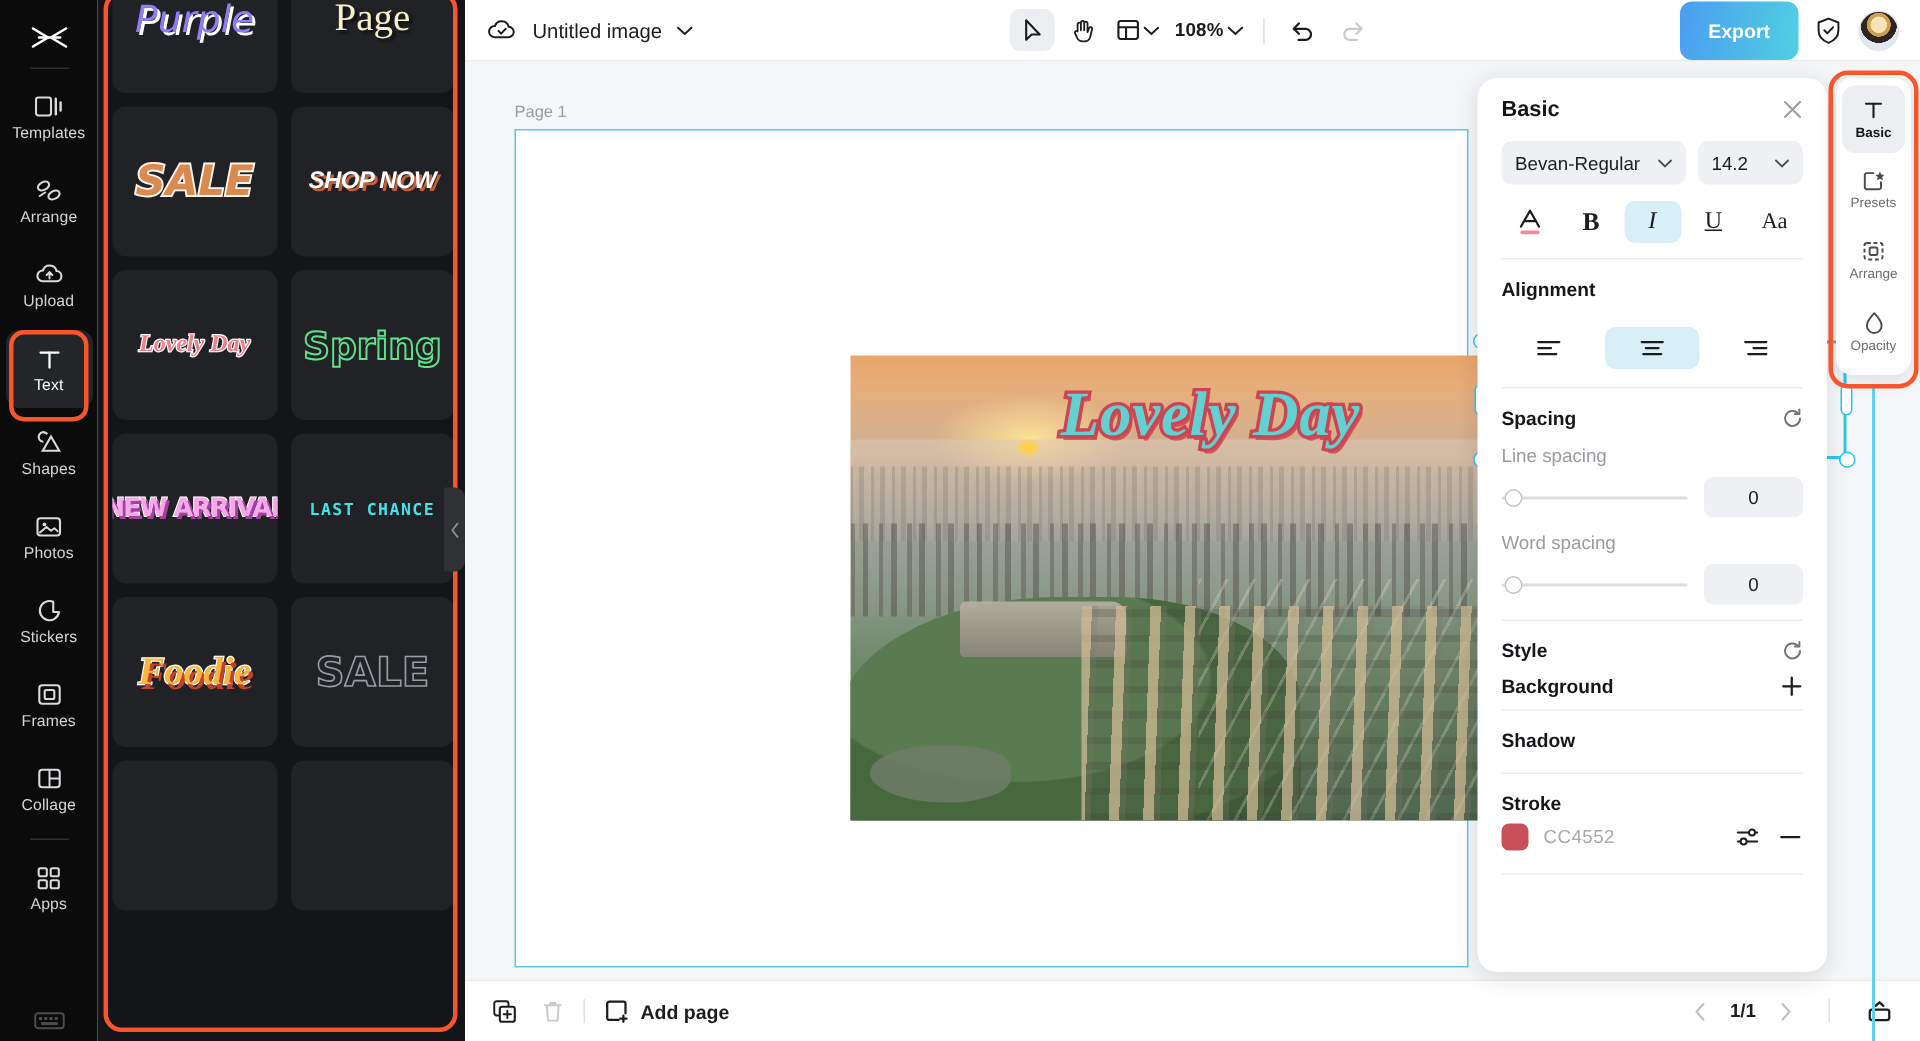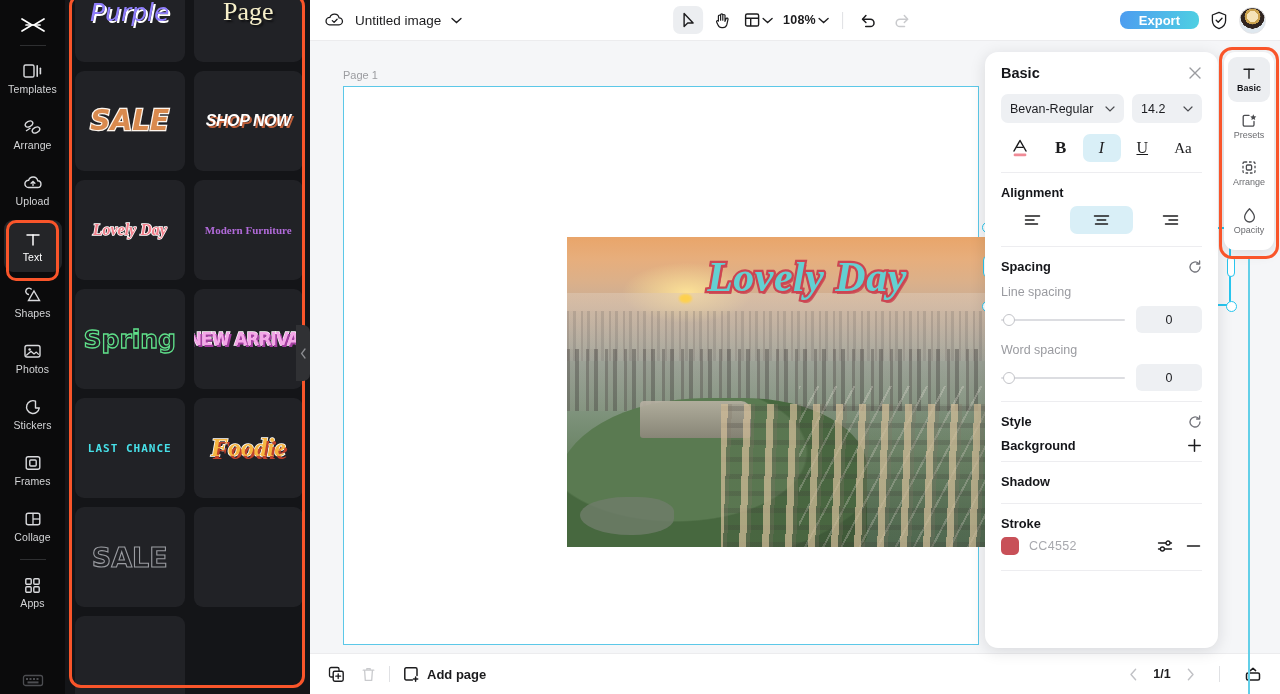--- a/index.html
+++ b/index.html
@@ -73,21 +73,21 @@
   .tb-btn {
     width: 30px; height: 28px; border-radius: 7px; display:flex; align-items:center; justify-content:center;
     background: transparent;
   }
   .tb-btn.sel { background: #eceef1; }
   .tb-combo { display:flex; align-items:center; gap:2px; padding: 0 3px; height: 28px; border-radius: 7px; }
   .zoomval { font-size: 12.5px; color: #1c1c1e; font-weight: 600; letter-spacing: .2px; }
   .tb-div { width:1px; height:17px; background:#dfe0e3; margin: 0 6px; }
   .tb-right { margin-left: auto; display:flex; align-items:center; gap: 11px; }
   .export-btn {
-    height: 18px; padding: 0 19px; border-radius: 8px; color:#fff;
+    height: 39px; padding: 0 19px; border-radius: 8px; color:#fff;
     font-size: 13px; font-weight: 600; display:flex; align-items:center; justify-content:center;
     background: linear-gradient(100deg,#4c9cf0 0%, #4fd0e2 100%);
   }
   .avatar {
     width: 27px; height: 27px; border-radius: 50%;
     background: radial-gradient(circle at 50% 34%, #f6e4b8 0 26%, #caa24f 27% 38%, #2f2420 39% 58%, #dfe8ef 59% 100%);
     border: 1px solid #e3e4e7;
   }
 
   
@@ -417,23 +417,20 @@
         <span style="font-family:'DejaVu Sans',sans-serif;font-style:italic;font-weight:700;font-size:28px;color:#d98a4e;-webkit-text-stroke:2.5px #fdf6ee;paint-order:stroke fill;">SALE</span>
         </div>
       <div class="tcard">
         <span style="font-family:'Liberation Sans',sans-serif;font-style:italic;font-weight:700;font-size:16px;color:#fff;letter-spacing:-.4px;text-shadow:2px 2px 0 #c0603a;">SHOP NOW</span>
         </div>
 
       <div class="tcard">
         <span style="font-family:'Liberation Serif',serif;font-style:italic;font-weight:700;font-size:16px;color:#f2808c;-webkit-text-stroke:1.6px #fff;paint-order:stroke fill;">Lovely Day</span>
         </div>
 
-      <div class="tcard">
-        <span style="font-family:'Liberation Serif',serif;font-weight:700;font-size:11px;color:#b06ad8;">Modern Furniture</span>
-        </div>
       <div class="tcard">
         <span style="font-family:'DejaVu Sans',sans-serif;font-weight:700;font-size:25px;color:transparent;-webkit-text-stroke:1.3px #5fe08a;">Spring</span>
         </div>
 
       <div class="tcard">
         <span style="font-family:'DejaVu Sans',sans-serif;font-weight:700;font-size:17px;color:#f4a8e8;letter-spacing:-1px;-webkit-text-stroke:1.3px #fff;paint-order:stroke fill;text-shadow:2px 2px 0 #a23fa0;">NEW ARRIVAL</span>
         </div>
       <div class="tcard">
         <span style="font-family:'DejaVu Sans Mono',monospace;font-weight:700;font-size:11px;color:#47e0e8;letter-spacing:1px;">LAST CHANCE</span>
         </div>
@@ -673,21 +670,21 @@
         <div class="fmt-btn">
           <span style="font-family:'Liberation Serif',serif;font-size:16px;color:#1c1c1e;text-decoration:underline;">U</span>
         </div>
         <div class="fmt-btn">
           <span style="font-family:'Liberation Serif',serif;font-size:15px;color:#1c1c1e;">Aa</span>
         </div>
       </div>
 
       <div class="hr"></div>
 
-      <div class="sec-head" style="margin-bottom:6px;">
+      <div class="sec-head" style="margin-bottom:18px;">
         <span class="sec-title">Alignment</span>
       </div>
       <div class="align-row">
         <div class="align-btn">
           <svg width="17" height="12" viewBox="0 0 17 12">
               <g stroke="#1c1c1e" stroke-width="1.5" stroke-linecap="round">
                 <path d="M1.5 2h14"></path>
                 <path d="M1.5 6h8.5"></path>
                 <path d="M1.5 10h12"></path>
               </g>

